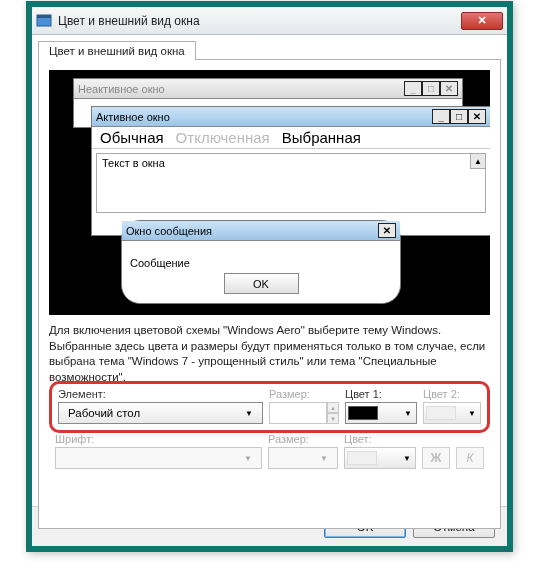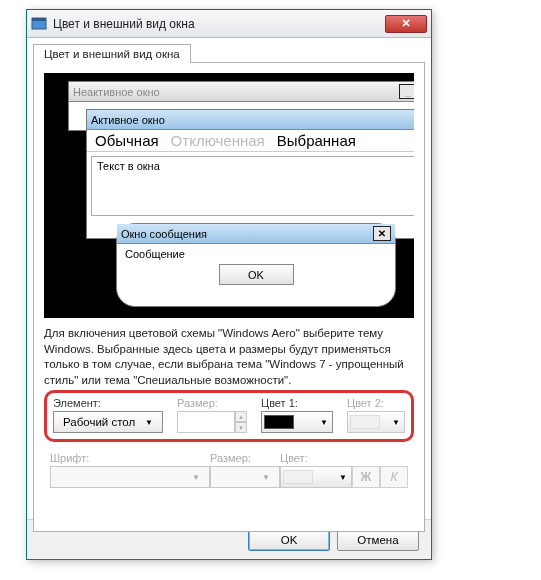--- a/index.html
+++ b/index.html
@@ -1,20 +1,20 @@
 <!DOCTYPE html>
 <html><head>
 <meta charset="utf-8">
 <style>
   * { box-sizing: border-box; margin: 0; padding: 0; font-family: "Segoe UI", Tahoma, sans-serif; }
   body { background: #fff; width: 541px; height: 580px; position: relative; }
   
   .dialog {
-    position: absolute; left: 26px; top: 9px; width: 406px; height: 551px;
-    border: 1px solid #0f766e; background: #fff;
+    position: absolute; left: 26px; top: 1px; width: 487px; height: 551px;
+    border: 6px solid #0f766e; background: #fff;
     box-shadow: 2px 2px 8px rgba(0,0,0,0.25);
   }
   .titlebar {
     height: 28px; background: linear-gradient(to bottom,#f7f7f7,#e4e8ec);
     border-bottom: 1px solid #bcbcbc; display: flex; align-items: center; padding: 0 4px;
   }
   .titlebar .sysicon { width:16px; height:16px; margin-right:6px; }
   .titlebar .title { font-size: 12px; color:#222; flex:1; }
   .close-btn {
     width: 42px; height: 18px; background: linear-gradient(to bottom,#e57373,#c0392b);
@@ -46,45 +46,45 @@
   .active { left:30px; top:36px; width:400px; height:130px; }
   .active .win-title { background:linear-gradient(to bottom,#cde4f7,#9cc5e8); color:#000; }
   .menubar { background:#fff; padding:2px 8px; font-size:15px; display:flex; gap:12px; border-bottom:1px solid #ccc;}
   .menubar .disabled { color:#bbb; }
   .textarea-prev { margin:4px; border:1px solid #aaa; background:#fff; height:60px; padding:3px 5px; font-size:11px; position:relative;}
   .textarea-prev .scroll-up { position:absolute; right:0; top:0; width:15px; height:15px; background:#e8e8e8; border-left:1px solid #aaa; border-bottom:1px solid #aaa; display:flex;align-items:center;justify-content:center;font-size:8px;}
   
   .msgbox { left:60px; top:150px; width:280px; height:84px;border-radius:19px; }
   .msgbox .win-title { background:linear-gradient(to bottom,#cde4f7,#9cc5e8); color:#000; justify-content:space-between;}
   .msgbox .win-title .mx { width:18px; height:15px; border:1px solid #222; background:#e8e8e8; display:flex;align-items:center;justify-content:center;font-size:10px;font-weight:bold;}
-  .msgbox-body { padding:4px 8px; font-size:11px; }
+  .msgbox-body { padding:16px 8px; font-size:11px; }
   .msgbox-btn { display:block; margin:4px auto 0; width:75px; height:21px; font-size:11px; border:1px solid #888; background:linear-gradient(#fefefe,#e2e2e2); }
   
   .desc { font-size:11.5px; color:#222; margin-top:8px; line-height:1.35; height:58px; overflow:hidden; }
   
   .highlight-row {
-    border:3px solid #d83434; border-radius:10px; padding:4px 6px 6px 6px; margin-top:6px;
-    display:grid; grid-template-columns: 1fr 70px 72px 58px; gap:14px; align-items:end;
+    border:3px solid #d83434; border-radius:10px; padding:4px 6px 6px 6px; margin-top:0;
+    display:grid; grid-template-columns: 1fr 70px 72px 58px; gap:6px; align-items:end;
   }
   .field-label { font-size:11px; color:#333; margin-bottom:2px; }
   .field-label.dim { color:#aaa; }
   .combo { height:22px; border:1px solid #8a8a8a; background:linear-gradient(#fff,#e9e9e9); display:flex; align-items:center; padding:0 9px; font-size:11.5px; position:relative; }
   .combo.dim { color:#aaa; border-color:#c8c8c8; background:#f8f8f8;}
   .combo .caret { margin-left:auto; font-size:8px; }
   .spinner { display:flex; height:22px; }
   .spinner input { width:100%; border:1px solid #c8c8c8; font-size:11px; padding:0 2px; color:#aaa; background:#fff;}
   .spinner .spbtns { width:15px; display:flex; flex-direction:column; }
   .spinner .spbtns span { flex:1; border:1px solid #c8c8c8; background:#f0f0f0; font-size:6px; display:flex;align-items:center;justify-content:center; color:#aaa;}
   .color-combo { height:22px; border:1px solid #8a8a8a; background:linear-gradient(#fff,#e9e9e9); display:flex; align-items:center; padding:2px; }
   .color-combo .swatch { width:30px; height:14px; background:#000; border:1px solid #555; }
   .color-combo .caret { margin-left:auto; font-size:8px; padding-right:2px;}
   .color-combo.dim { border-color:#c8c8c8; }
   .color-combo.dim .swatch { background:#f0f0f0; border-color:#ddd;}
   
-  .font-row { display:grid; grid-template-columns: 1fr 70px 72px 28px 28px; margin-top:10px; align-items:end; padding: 0 6px;}
+  .font-row { display:grid; grid-template-columns: 1fr 70px 72px 28px 28px; gap:6px; margin-top:0; align-items:end; padding: 0 6px;}
   .style-btn { height:22px; border:1px solid #d0d0d0; background:#f7f7f7; color:#bbb; font-size:12px; display:flex;align-items:center;justify-content:center;}
   .style-btn.italic { font-style:italic; }
   .style-btn.bold { font-weight:bold; }
   
   .footer {
     position:absolute; left:0; right:0; bottom:0; height:40px; background:#f0f0f0;
     border-top:1px solid #d0d0d0; display:flex; align-items:center; justify-content:flex-end; gap:7px; padding-right:12px;
   }
   .footer button { width:82px; height:22px; font-size:11.5px; border:1px solid #8a8a8a; background:linear-gradient(#fefefe,#e5e5e5); border-radius:2px; }
   .footer button.primary { border:1px solid #3b7dbf; box-shadow:0 0 0 1px #7ab6e8 inset; }

